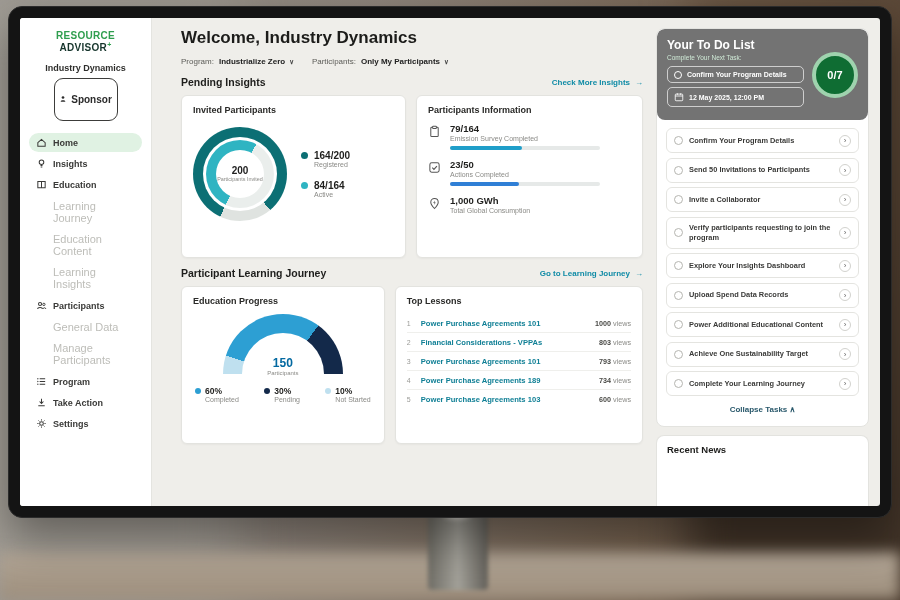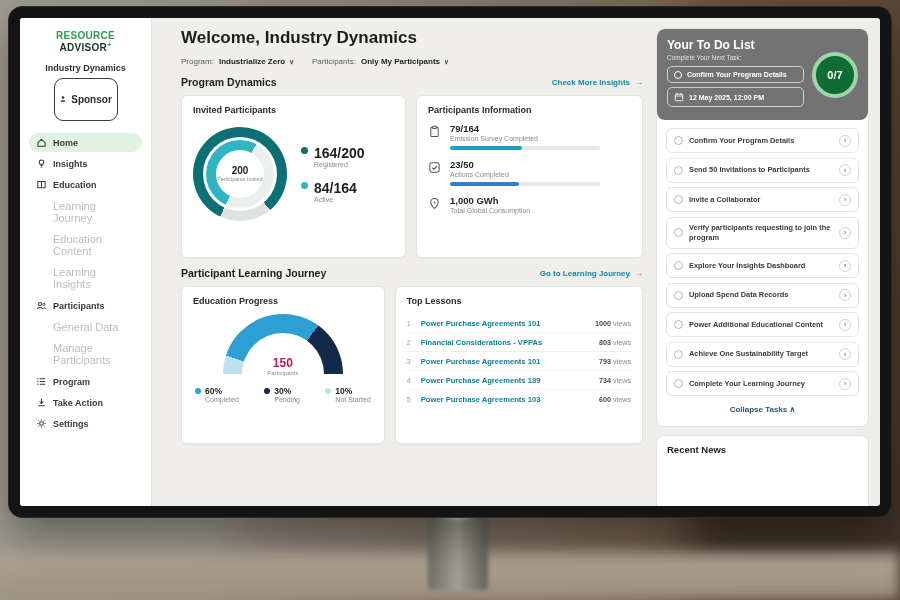--- a/index.html
+++ b/index.html
@@ -47,38 +47,38 @@
   .donut { position:relative; width:94px; height:94px; flex:none; }
   .d-outer { position:absolute; inset:0; border-radius:50%; background:conic-gradient(from 205deg, var(--c) 0 var(--p), #dfe3e0 var(--p) 100%); }
   .d-gap1 { position:absolute; inset:10px; border-radius:50%; background:#fff; }
   .d-inner { position:absolute; inset:13px; border-radius:50%; background:conic-gradient(from 205deg, var(--c) 0 var(--p), #eaeeec var(--p) 100%); }
   .d-center { position:absolute; inset:23px; border-radius:50%; background:#fff; display:flex; flex-direction:column; align-items:center; justify-content:center; }
   .dc-val { font-size:10px; font-weight:bold; color:#222; }
   .dc-lab { font-size:5.4px; color:#8a8a86; text-align:center; line-height:1.25; }
   .legend-col { display:flex; flex-direction:column; gap:12px; }
   .leg-item { display:flex; align-items:flex-start; gap:6px; }
   .leg-dot { width:7px; height:7px; border-radius:50%; margin-top:2px; flex:none; }
-  .leg-val { font-size:14px; font-weight:bold; color:#1f1f1d; }
+  .leg-val { font-size:10px; font-weight:bold; color:#1f1f1d; }
   .leg-lab { font-size:7px; color:#8a8a86; }
 
   .card-info { width:234px; height:163px; }
   .stat { display:flex; gap:8px; margin-bottom:9px; }
   .stat-icon { width:14px; flex:none; padding-top:1px; }
   .stat-val { font-size:9.5px; font-weight:bold; color:#1f1f1d; }
   .stat-lab { font-size:7px; color:#8a8a86; margin-top:1px; }
   .pbar { width:150px; height:4px; border-radius:2px; background:#e6e9e8; margin-top:4px; }
   .pfill { height:100%; border-radius:2px; }
 
   .card-edu { width:210px; height:158px; }
   .gauge-wrap { position:relative; width:120px; height:62px; margin:8px auto 2px; overflow:hidden; }
   .gauge { width:120px; height:120px; border-radius:50%;
     background:conic-gradient(from 270deg, var(--g1) 0 var(--a1), var(--g2) var(--a1) var(--a2), var(--g3) var(--a2) 180deg, transparent 180deg); }
   .gauge-hole { position:absolute; left:19px; top:19px; width:82px; height:82px; border-radius:50%; background:#fff; }
   .gauge-center { position:absolute; left:0; right:0; bottom:0; text-align:center; }
-  .gc-val { font-size:12px; font-weight:bold; color:#be185d; }
+  .gc-val { font-size:12px; font-weight:bold; color:#0369a1; }
   .gc-lab { font-size:6px; color:#8a8a86; }
   .edu-legend { display:flex; justify-content:space-between; margin-top:10px; padding:0 2px; }
   .eleg { display:flex; gap:4px; align-items:flex-start; }
   .eleg .leg-dot { width:6px; height:6px; }
 
   .card-lessons { width:256px; height:158px; }
   .lesson-row { display:flex; align-items:center; gap:6px; padding:4.5px 0; border-bottom:1px solid #efefec; }
   .lesson-row:last-child { border-bottom:none; }
   .l-rank { font-size:7px; color:#9a9a96; width:8px; flex:none; }
   .l-title { flex:1; font-size:7.6px; font-weight:bold; color:#0f7f95; cursor:pointer; white-space:nowrap; overflow:hidden; }
@@ -216,21 +216,21 @@
           <div class="f-group">
             <span class="f-label">Participants:</span>
             <span class="f-value">
               <span>Only My Participants</span>
               <span class="chev">∨</span>
             </span>
           </div>
         </div>
 
         <div class="section-head">
-          <span class="section-title">Program Dynamics</span>
+          <span class="section-title">Pending Insights</span>
           <a class="tlink">
             <span>Check More Insights</span>
             <span>→</span>
           </a>
         </div>
 
         <div class="cards-row">
 
           <div class="card card-invited">
             <div class="card-title">Invited Participants</div>

